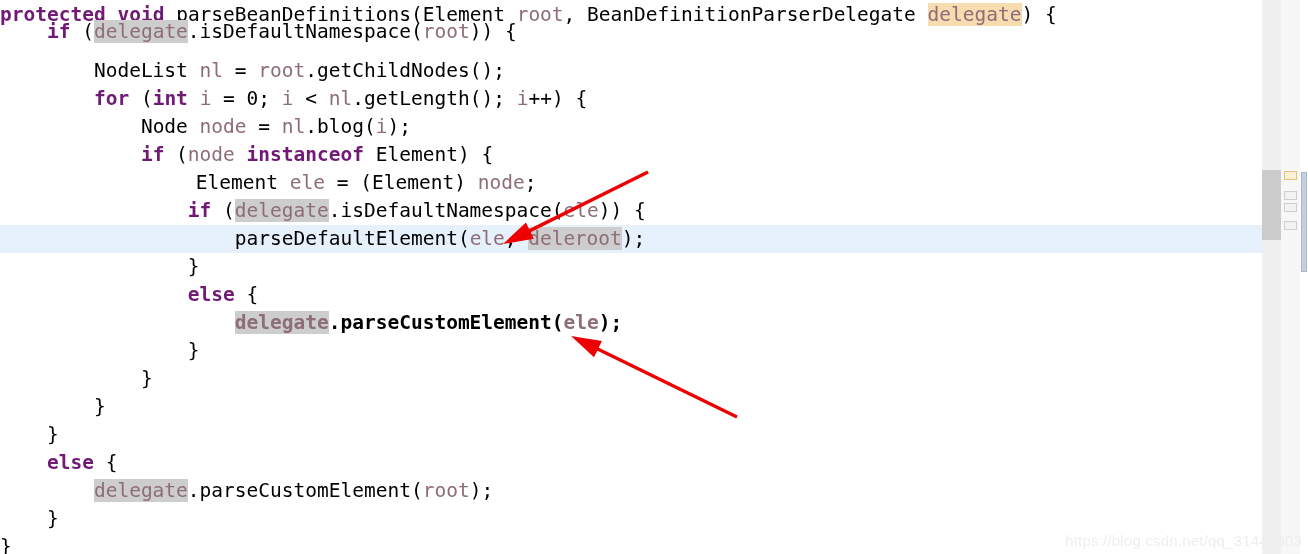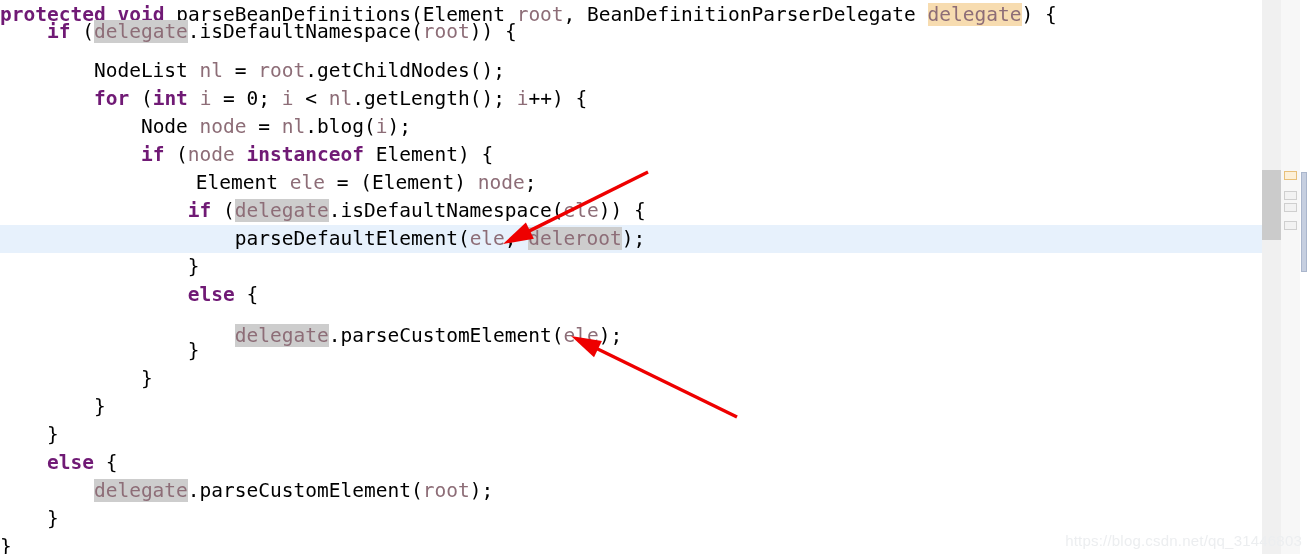--- a/index.html
+++ b/index.html
@@ -190,21 +190,21 @@
       <div class="code-line" style="top: 57px;"><span class="indent">        </span><span class="typ">NodeList</span><span class="pun"> </span><span class="var">nl</span><span class="pun"> = </span><span class="var">root</span><span class="pun">.</span><span class="mth">getChildNodes</span><span class="pun">();</span></div>
       <div class="code-line" style="top: 85px;"><span class="indent">        </span><span class="kw">for</span><span class="pun"> (</span><span class="kw">int</span><span class="pun"> </span><span class="var">i</span><span class="pun"> = </span><span class="num">0</span><span class="pun">; </span><span class="var">i</span><span class="pun"> &lt; </span><span class="var">nl</span><span class="pun">.</span><span class="mth">getLength</span><span class="pun">(); </span><span class="var">i</span><span class="pun">++) {</span></div>
       <div class="code-line" style="top: 113px;"><span class="indent">            </span><span class="typ">Node</span><span class="pun"> </span><span class="var">node</span><span class="pun"> = </span><span class="var">nl</span><span class="pun">.</span><span class="mth">blog</span><span class="pun">(</span><span class="var">i</span><span class="pun">);</span></div>
       <div class="code-line" style="top: 141px;"><span class="indent">            </span><span class="kw">if</span><span class="pun"> (</span><span class="var">node</span><span class="pun"> </span><span class="kw">instanceof</span><span class="pun"> </span><span class="typ">Element</span><span class="pun">) {</span></div>
       <div class="code-line" style="top: 169px; padding-left: 8px;"><span class="indent">                </span><span class="typ">Element</span><span class="pun"> </span><span class="var">ele</span><span class="pun"> = (</span><span class="typ">Element</span><span class="pun">) </span><span class="var">node</span><span class="pun">;</span></div>
       <div class="code-line" style="top: 197px;"><span class="indent">                </span><span class="kw">if</span><span class="pun"> (</span><span class="occ">delegate</span><span class="pun">.</span><span class="mth">isDefaultNamespace</span><span class="pun">(</span><span class="var">ele</span><span class="pun">)) {</span></div>
       <div class="cur-line-bg" style="top: 225px;"></div>
       <div class="code-line" style="top: 225px;"><span class="indent">                    </span><span class="mth">parseDefaultElement</span><span class="pun">(</span><span class="var">ele</span><span class="pun">, </span><span class="occ">dele</span><span class="caret"></span><span class="occ">root</span><span class="pun">);</span></div>
       <div class="code-line" style="top: 253px;"><span class="indent">                </span><span class="pun">}</span></div>
       <div class="code-line" style="top: 281px;"><span class="indent">                </span><span class="kw">else</span><span class="pun"> {</span></div>
-      <div class="code-line" style="top: 322px;"><span class="indent">                    </span><span class="occ">delegate</span><span class="pun">.</span><span class="mth">parseCustomElement</span><span class="pun">(</span><span class="var">ele</span><span class="pun">);</span></div>
+      <div class="code-line" style="top: 309px; font-weight: bold;"><span class="indent">                    </span><span class="occ">delegate</span><span class="pun">.</span><span class="mth">parseCustomElement</span><span class="pun">(</span><span class="var">ele</span><span class="pun">);</span></div>
       <div class="code-line" style="top: 337px;"><span class="indent">                </span><span class="pun">}</span></div>
       <div class="code-line" style="top: 365px;"><span class="indent">            </span><span class="pun">}</span></div>
       <div class="code-line" style="top: 393px;"><span class="indent">        </span><span class="pun">}</span></div>
       <div class="code-line" style="top: 421px;"><span class="indent">    </span><span class="pun">}</span></div>
       <div class="code-line" style="top: 449px;"><span class="indent">    </span><span class="kw">else</span><span class="pun"> {</span></div>
       <div class="code-line" style="top: 477px;"><span class="indent">        </span><span class="occ">delegate</span><span class="pun">.</span><span class="mth">parseCustomElement</span><span class="pun">(</span><span class="var">root</span><span class="pun">);</span></div>
       <div class="code-line" style="top: 505px;"><span class="indent">    </span><span class="pun">}</span></div>
       <div class="code-line" style="top: 533px;"><span class="pun">}</span></div>
     </div>
 

